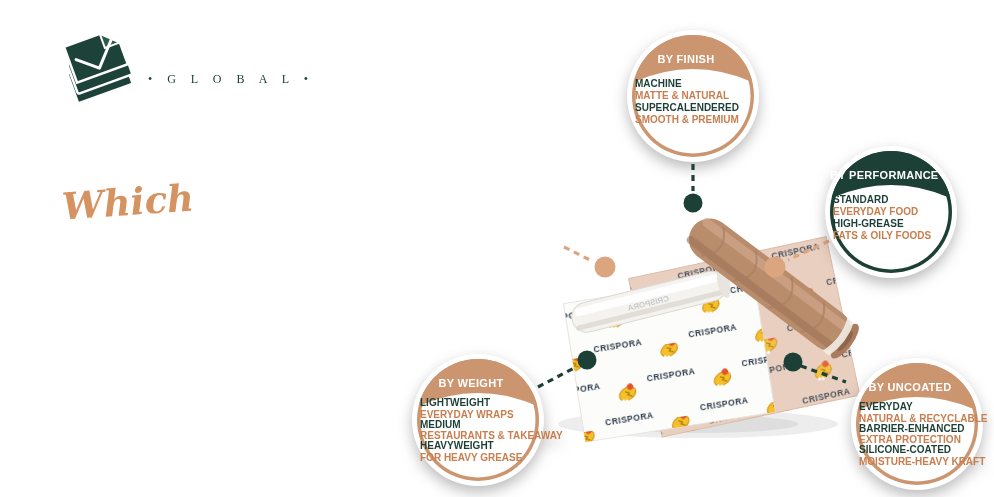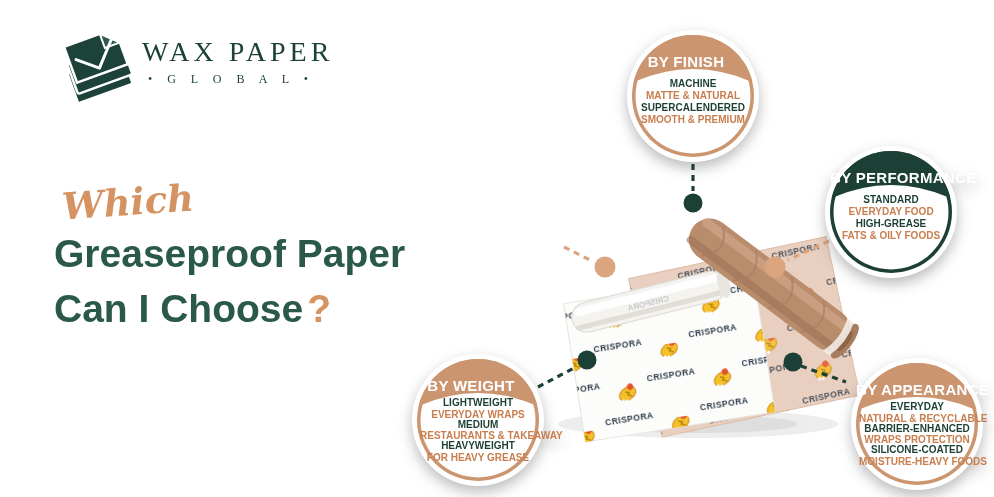--- a/index.html
+++ b/index.html
@@ -35,23 +35,23 @@
   
   .badge{
     position:absolute;width:134px;height:134px;
     filter:drop-shadow(0 6px 7px rgba(60,60,60,.35));
   }
   .badge svg.badge-bg{position:absolute;left:0;top:0;}
   .theme-tan   .ring-fill{fill:#cb9570;}
   .theme-green .ring-fill{fill:#1c4036;}
   .badge-label{
     position:absolute;top:24px;left:6px;right:20px;text-align:center;
-    color:#ffffff;font-weight:bold;font-size:15px;letter-spacing:.3px;white-space:nowrap;
-  }
-  .badge-items{position:absolute;top:48px;left:9px;right:9px;text-align:center;}
+    color:#ffffff;font-weight:bold;font-size:11px;letter-spacing:.3px;white-space:nowrap;
+  }
+  .badge-items{position:absolute;top:48px;left:9px;right:9px;}
   .badge-items.items-3{top:44px;}
   .bi-name{font-weight:bold;font-size:10px;line-height:14px;color:#1c3f35;white-space:nowrap;}
   .bi-desc{font-weight:bold;font-size:10px;line-height:10px;color:#c87e4e;white-space:nowrap;}
   .items-3 .bi-name{line-height:12.5px;}
   .items-3 .bi-desc{line-height:9px;}
   
   .connector-layer{position:absolute;left:0;top:0;z-index:3;}
   .photo-layer{position:absolute;left:548px;top:196px;z-index:2;}
   .badge{z-index:4;}
   .dash-green{stroke:#1c4036;stroke-width:3.2;stroke-dasharray:6 5;fill:none;}
@@ -65,29 +65,24 @@
   <div class="logo">
     <svg class="logo-icon" width="82" height="84" viewBox="0 0 82 84" aria-hidden="true">
       <g transform="rotate(-20 41 42)">
         <rect x="8" y="40" width="58" height="32" rx="2" fill="#1d4239" stroke="#ffffff" stroke-width="2.5"></rect>
         <rect x="11" y="31" width="58" height="32" rx="2" fill="#1d4239" stroke="#ffffff" stroke-width="2.5"></rect>
         <path d="M14 14 h38 l16 15 v23 h-54 z" fill="#1d4239" stroke="#ffffff" stroke-width="2.5"></path>
         <path d="M52 14 l16 15 h-16 z" fill="#2d5a4e" stroke="#ffffff" stroke-width="2"></path>
         <path d="M21 30 L40 46 L62 22" stroke="#ffffff" stroke-width="3" fill="none" stroke-linecap="round" stroke-linejoin="round"></path>
       </g>
     </svg>
-    <div class="logo-name">WAX PAPER</div>
     <div class="logo-sub">• G L O B A L •</div>
   </div>
 
   <div class="title-script">Which</div>
-  <div class="title-main">
-    <div>Greaseproof Paper</div>
-    <div><span>Can I Choose</span><span class="qmark">?</span></div>
-  </div>
 
   <svg class="photo-layer" width="315" height="248" viewBox="0 0 315 248">
     <defs>
       <pattern id="crispat" width="96" height="74" patternUnits="userSpaceOnUse">
         <g>
           <g transform="translate(16,3) rotate(-25)">
             <ellipse cx="8" cy="7" rx="9" ry="6" fill="#f5c028" stroke="#d28d12" stroke-width="1"></ellipse>
             <circle cx="14" cy="2.5" r="3.2" fill="#e2542b"></circle>
             <path d="M7 4 l3 3 -2.5 1 3 3.5" stroke="#9a6a00" stroke-width="1" fill="none"></path>
             <circle cx="0.5" cy="11" r="1.7" fill="#ffffff"></circle>
@@ -208,24 +203,24 @@
     </div>
   </div>
 
   <div class="badge theme-tan" style="left:850px;top:357px">
     <svg class="badge-bg" width="134" height="134" viewBox="0 0 134 134" aria-hidden="true">
       <circle cx="67" cy="67" r="66" fill="#ffffff"></circle>
       <circle cx="67" cy="67" r="61" class="ring-fill"></circle>
       <circle cx="67" cy="67" r="57.5" fill="#ffffff"></circle>
       <path d="M7.6 53 A61 61 0 0 1 126.4 53 Q67 27 7.6 53 Z" class="ring-fill"></path>
     </svg>
-    <div class="badge-label">BY APPEARANCE</div>
+    <div class="badge-label">BY UNCOATED</div>
     <div class="badge-items items-3">
       <div class="bi-name">EVERYDAY</div>
       <div class="bi-desc">NATURAL &amp; RECYCLABLE</div>
       <div class="bi-name">BARRIER-ENHANCED</div>
-      <div class="bi-desc">WRAPS PROTECTION</div>
+      <div class="bi-desc">EXTRA PROTECTION</div>
       <div class="bi-name">SILICONE-COATED</div>
-      <div class="bi-desc">MOISTURE-HEAVY FOODS</div>
+      <div class="bi-desc">MOISTURE-HEAVY KRAFT</div>
     </div>
   </div>
 
 </div>
 
 </body></html>

